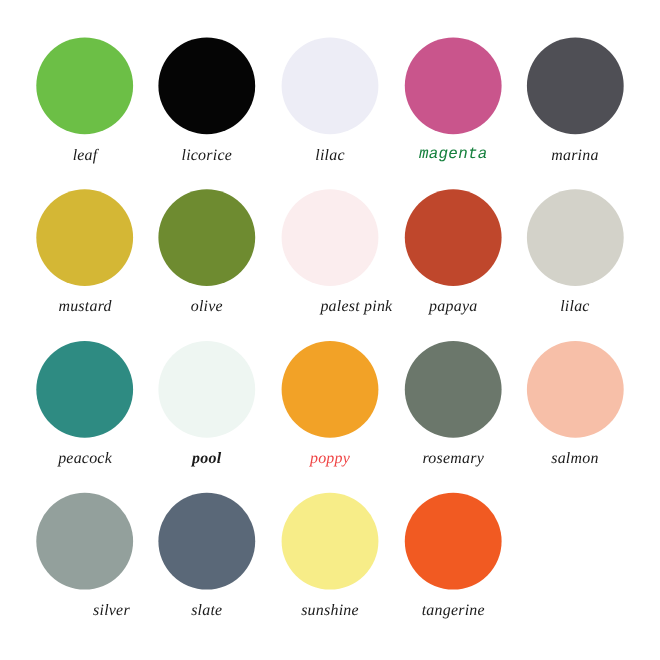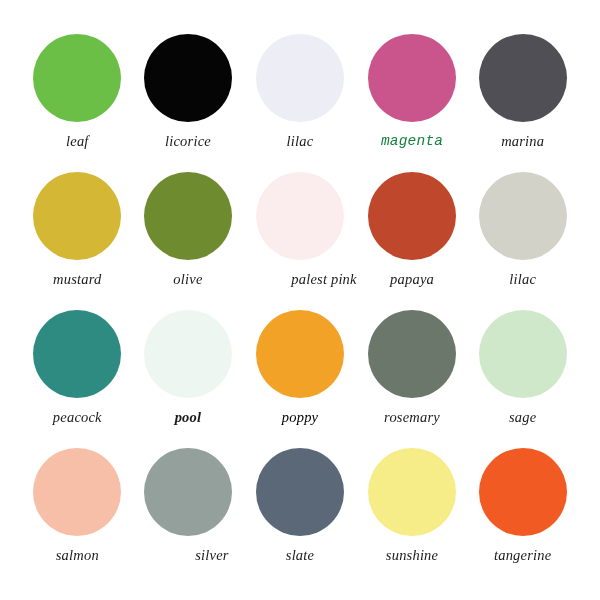--- a/index.html
+++ b/index.html
@@ -95,29 +95,25 @@
     <div class="swatch-cell">
       <span class="swatch-dot" style="background: rgb(46, 139, 130);"></span>
       <span class="swatch-label" style="color: rgb(26, 26, 26);">peacock</span>
     </div>
     <div class="swatch-cell">
       <span class="swatch-dot" style="background: rgb(238, 246, 242);"></span>
       <span class="swatch-label" style="color: rgb(26, 26, 26); font-weight: bold;">pool</span>
     </div>
     <div class="swatch-cell">
       <span class="swatch-dot" style="background: rgb(242, 162, 39);"></span>
-      <span class="swatch-label" style="color: #000000; font-style: italic;">poppy</span>
+      <span class="swatch-label" style="color: #ef4444; font-style: italic;">poppy</span>
     </div>
     <div class="swatch-cell">
       <span class="swatch-dot" style="background: rgb(107, 119, 107);"></span>
       <span class="swatch-label" style="color: rgb(26, 26, 26);">rosemary</span>
-    </div>
-    <div class="swatch-cell">
-      <span class="swatch-dot" style="background: rgb(207, 232, 202);"></span>
-      <span class="swatch-label" style="color: rgb(26, 26, 26);">sage</span>
     </div>
     <div class="swatch-cell">
       <span class="swatch-dot" style="background: rgb(247, 191, 168);"></span>
       <span class="swatch-label" style="color: rgb(26, 26, 26);">salmon</span>
     </div>
     <div class="swatch-cell">
       <span class="swatch-dot" style="background: rgb(147, 160, 156);"></span>
       <span class="swatch-label" style="color: rgb(26, 26, 26); margin-left: 48px;">silver</span>
     </div>
     <div class="swatch-cell">

